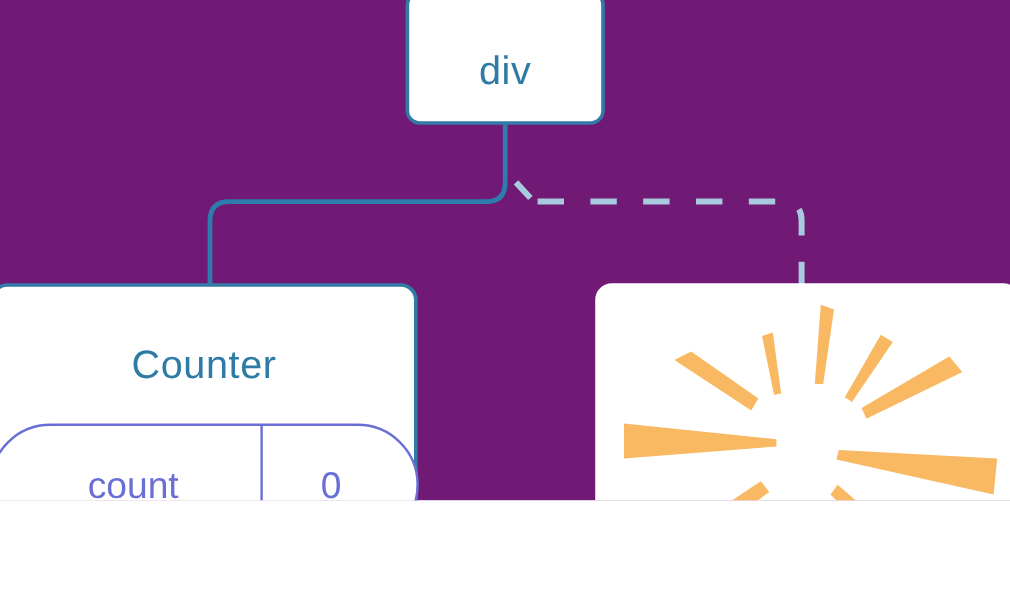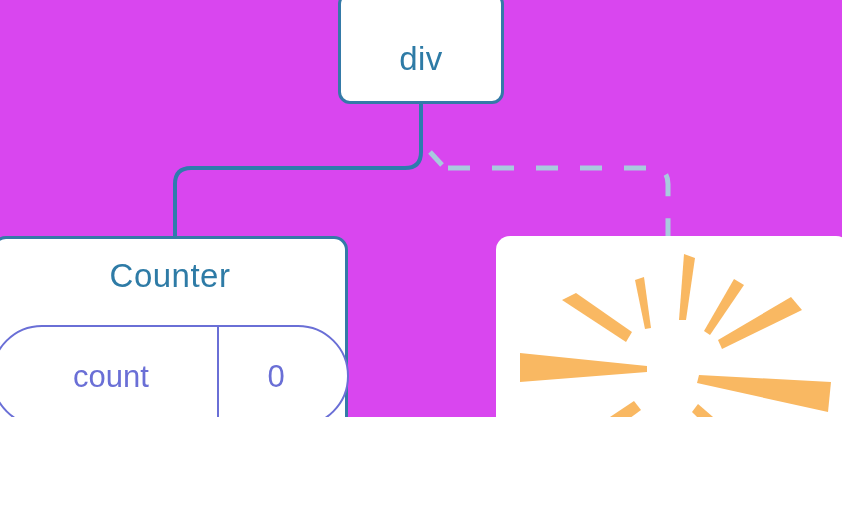--- a/index.html
+++ b/index.html
@@ -8,21 +8,21 @@
     padding: 0;
   }
   body {
     font-family: "Liberation Sans", sans-serif;
   }
   #stage {
     position: relative;
     width: 842px;
     height: 417px;
     overflow: hidden;
-    background: #d946ef;
+    background: #701a75;
   }
   #connectors {
     position: absolute;
     left: 0;
     top: 0;
     width: 842px;
     height: 505px;
   }
 
   
@@ -58,21 +58,21 @@
     left: -8px;
     top: 236px;
     width: 356px;
     height: 272px;
     border-radius: 14px;
     display: flex;
     flex-direction: column;
     align-items: center;
   }
   #node-counter .node-title {
-    margin-top: 20px;
+    margin-top: 48px;
     font-size: 33px;
   }
 
   
   .state-pill {
     margin-top: 33px;
     display: flex;
     align-items: stretch;
     height: 98px;
     border: 2px solid #6a6fd6;

